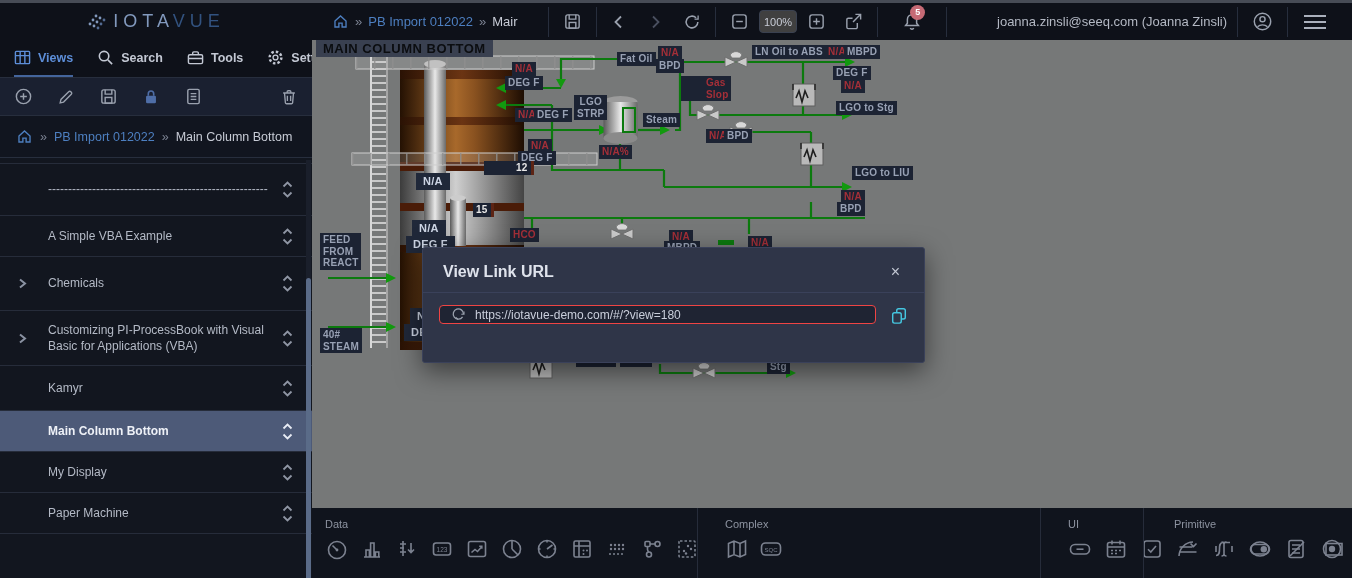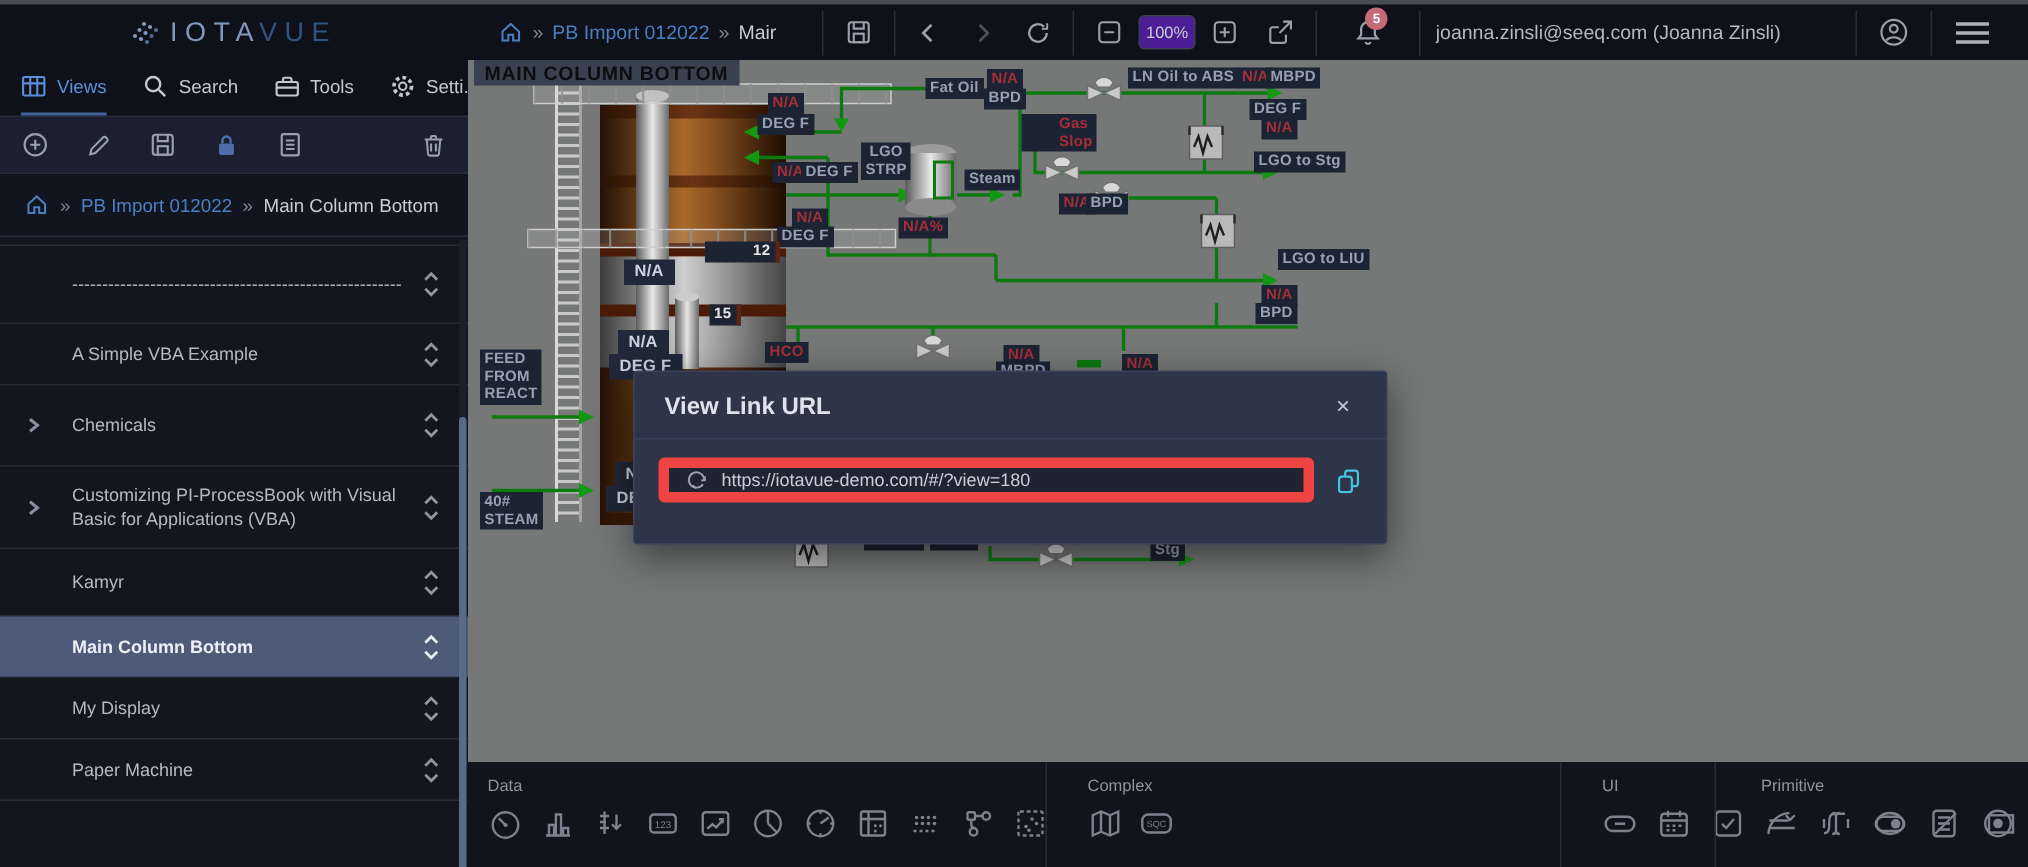--- a/index.html
+++ b/index.html
@@ -18,35 +18,35 @@
   .crumb { display:flex; align-items:center; gap:6px; width:206px; overflow:hidden;
     white-space:nowrap; flex:none; margin-left:8px; }
   .crumb .sep { color:#7d8494; font-size:13px; }
   .crumb a { color:#4d7fc0; font-size:13px; text-decoration:none; }
   .crumb .cur { color:#c8ccd6; font-size:13px; }
   .tb-btn { background:none; border:none; color:#9aa1ae; cursor:pointer; display:flex;
     align-items:center; justify-content:center; padding:4px; }
   .tb-btn.dim { color:#4a5060; }
   .zoombox { min-width:38px; height:23px; border:1px solid #3a4150; border-radius:4px;
     color:#c8ccd6; font-size:11px; display:flex; align-items:center; justify-content:center;
-    padding:0 4px; margin:0 6px; background:#4c1d95; }
+    padding:0 4px; margin:0 6px; background:#404040; }
   .bell-wrap { position:relative; margin:0 14px; }
   .badge { position:absolute; top:-7px; left:8px; min-width:15px; height:15px;
     background:#c66a75; border-radius:8px; color:#fff; font-size:9px; font-weight:700;
     display:flex; align-items:center; justify-content:center; padding:0 3px; }
-  .user-email { flex:1; text-align:left; color:#b4b9c4; font-size:13px; overflow:hidden;
+  .user-email { flex:1; text-align:right; color:#b4b9c4; font-size:13px; overflow:hidden;
     white-space:nowrap; }
   .nav-group { display:flex; align-items:center; gap:12px; }
 
   
   .sidebar { position:absolute; left:0; top:40px; width:312px; height:538px;
     background:#12161f; overflow:hidden; }
   .sb-tabs { height:38px; display:flex; align-items:stretch; padding:0 14px; gap:24px;
     background:#0e1119; border-bottom:1px solid #272e3d; }
-  .sb-tab { display:flex; align-items:center; gap:7px; font-size:12.5px; font-weight:400;
+  .sb-tab { display:flex; align-items:center; gap:7px; font-size:12.5px; font-weight:700;
     color:#c3c8d3; cursor:pointer; border-bottom:2px solid transparent; }
   .sb-tab.active { color:#5d8ed8; border-bottom-color:#44659c; }
   .sb-tools { height:38px; display:flex; align-items:center; gap:16px; padding:0 10px;
     background:#1a2030; border-bottom:1px solid #272e3d; }
   .sb-tools .tb-btn { color:#9aa1ae; }
   .sb-tools .spacer { flex:1; }
   .sb-crumb { height:42px; display:flex; align-items:center; gap:7px; padding:0 16px;
     background:#11151f; border-bottom:1px solid #272e3d; font-size:12.5px; white-space:nowrap; }
   .sb-crumb .sep { color:#7d8494; }
   .sb-crumb a { color:#4d7fc0; text-decoration:none; }
@@ -82,21 +82,21 @@
   
   .modal { position:absolute; left:110px; top:207px; width:503px; height:116px;
     background:#2f3548; border-radius:3px; box-shadow:0 8px 26px rgba(0,0,0,.5);
     border:1px solid #3a415a; z-index:10; }
   .modal-header { display:flex; align-items:center; padding:13px 18px 9px 20px;
     border-bottom:1px solid #3a415a; }
   .modal-title { color:#dfe3ec; font-size:16px; font-weight:700; flex:1; }
   .modal-close { background:none; border:none; color:#c3c8d4; font-size:16px;
     cursor:pointer; padding:2px 6px; }
   .modal-body { display:flex; align-items:center; padding:12px 16px 0 16px; gap:14px; }
-  .url-field { flex:1; height:30px; background:#1f2433; border:7px solid #ef4444;
+  .url-field { flex:1; height:19px; background:#1f2433; border:1px solid #ef4444;
     border-radius:4px; display:flex; padding:0 10px; gap:8px; }
   .url-field input { flex:1; background:transparent; border:none; outline:none;
     color:#c9cedb; font-size:12px; font-family:"Liberation Sans",sans-serif; }
   .copy-btn { background:none; border:none; color:#45c6e0; cursor:pointer; display:flex; }
 
   
   .palette { position:absolute; left:312px; top:508px; width:1040px; height:70px;
     background:#10141d; display:flex; }
   .pal-section { padding-top:10px; }
   .pal-section + .pal-section { border-left:1px solid #262c3a; }
@@ -514,21 +514,21 @@
         <div class="dlabel v-red" style="left: 513px; top: 5px;">N/A</div>
         <div class="dlabel v-gray" style="left: 532px; top: 5px;">MBPD</div>
         <div class="dlabel v-gray" style="left: 521px; top: 26px;">DEG F</div>
         <div class="dlabel v-red" style="left: 529px; top: 39px;">N/A</div>
         <div class="dlabel v-gray" style="left: 524px; top: 61px;">LGO to Stg</div>
         <div class="dlabel v-red" style="left: 394px; top: 89px;">N/A</div>
         <div class="dlabel v-gray" style="left: 412px; top: 89px;">BPD</div>
         <div class="dlabel v-gray" style="left: 540px; top: 126px;">LGO to LIU</div>
         <div class="dlabel v-red" style="left: 529px; top: 150px;">N/A</div>
         <div class="dlabel v-gray" style="left: 525px; top: 162px;">BPD</div>
-        <div class="dlabel v-num" style="left: 158px; top: 121px; padding-left: 32px;">12</div>
+        <div class="dlabel v-num" style="left: 172px; top: 121px; padding-left: 32px;">12</div>
         <div class="dlabel v-box" style="left: 104px; top: 133px;">N/A</div>
         <div class="dlabel v-num" style="left: 161px; top: 163px;">15</div>
         <div class="dlabel v-box" style="left: 100px; top: 180px;">N/A</div>
         <div class="dlabel v-box" style="left: 94px; top: 196px;">DEG F</div>
         <div class="dlabel v-gray" style="left: 8px; top: 193px;">FEED
 FROM
 REACT</div>
         <div class="dlabel v-box" style="left: 98px; top: 268px;">N/A</div>
         <div class="dlabel v-box" style="left: 92px; top: 284px;">DEG F</div>
         <div class="dlabel v-gray" style="left: 8px; top: 288px;">40#

